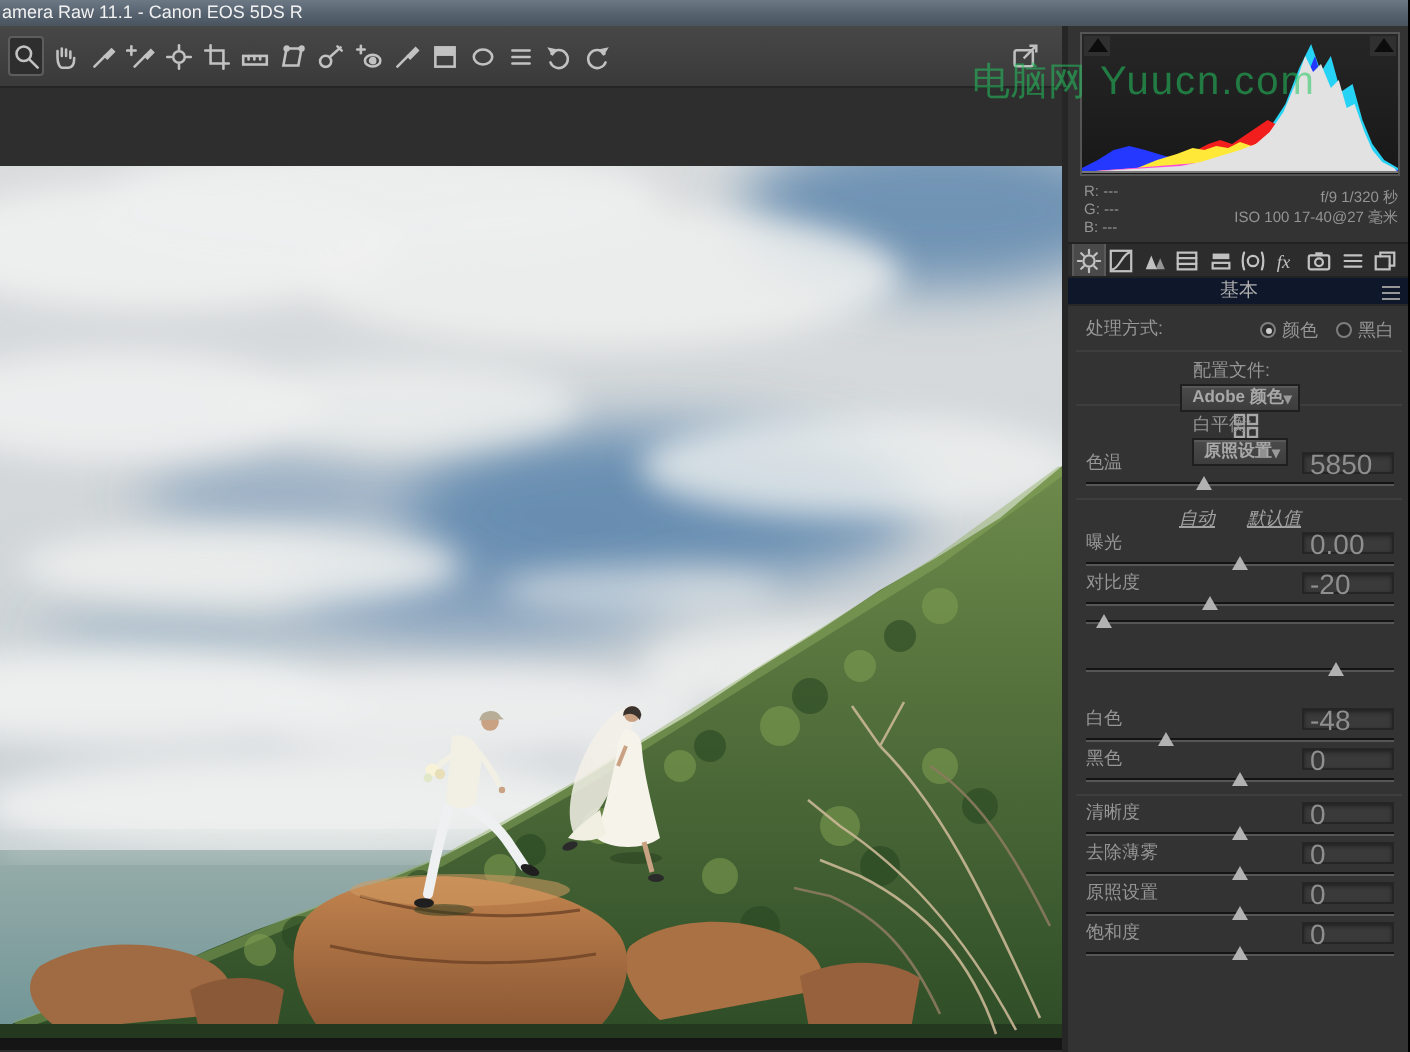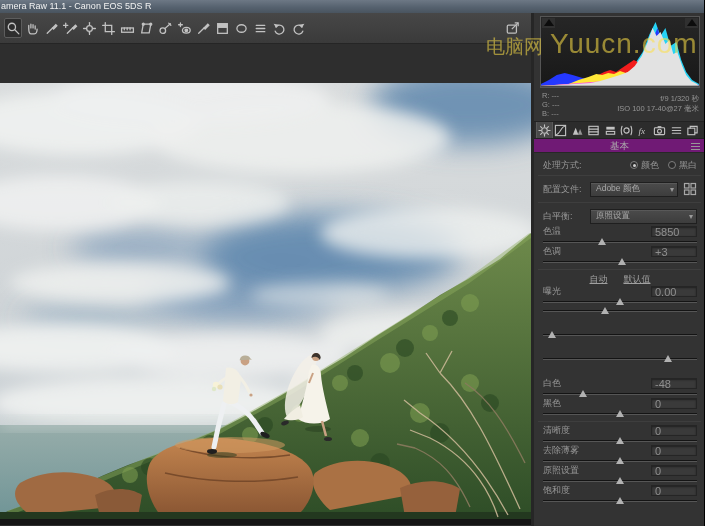--- a/index.html
+++ b/index.html
@@ -30,56 +30,56 @@
   #histogram-box svg{position:absolute;left:0;top:0;}
   .clip-warn{position:absolute;top:1px;width:13px;height:10px;background:#303030;display:flex;align-items:flex-start;justify-content:center;}
   .clip-warn .tri{width:0;height:0;border-left:5px solid transparent;border-right:5px solid transparent;border-bottom:7px solid #0c0c0c;margin-top:1px;}
   #clip-shadow{left:1px;} #clip-highlight{right:1px;}
   #exif{display:flex;margin:3px 6px 0 8px;height:27px;font-size:7.5px;color:#949494;}
   #exif-rgb{width:46px;line-height:9px;}
   #exif-shot{flex:1;text-align:right;line-height:10px;padding-top:3px;white-space:nowrap;}
   #tabs{display:flex;margin-top:3px;height:18px;background:#2c2c2c;border-top:1px solid #222;border-bottom:1px solid #222;padding-left:2px;}
   .tab{width:16.5px;height:100%;display:flex;align-items:center;justify-content:center;}
   .tab.selected{background:#4a4a4a;border-left:1px solid #5a5a5a;border-right:1px solid #5a5a5a;}
-  #panel-header{position:relative;height:14px;background:#701a75;border-bottom:1px solid #272727;
+  #panel-header{position:relative;height:14px;background:#0f172a;border-bottom:1px solid #272727;
     color:#aeaeae;text-align:center;line-height:14px;font-size:9.5px;}
   #panel-menu{position:absolute;right:5px;top:4px;width:9px;height:7px;display:flex;flex-direction:column;justify-content:space-between;}
   #panel-menu i{display:block;height:1px;background:#979797;}
   #panel-body{padding:5px 8px 0 9px;}
   .hr{height:1px;background:#272727;border-bottom:1px solid #3e3e3e;margin:3px -4px 3px -5px;}
   
-  #process-row{display:flex;align-items:center;height:14px;}
+  #process-row{display:flex;height:14px;}
   #process-opts{margin-left:auto;display:flex;gap:9px;align-items:center;}
   .radio-opt{display:flex;align-items:center;gap:3px;}
   .radio{width:8px;height:8px;border-radius:50%;border:1px solid #7e7e7e;background:#2b2b2b;position:relative;}
   .radio.sel:after{content:"";position:absolute;left:1.5px;top:1.5px;width:3px;height:3px;border-radius:50%;background:#cfcfcf;}
   
-  .select-row{display:flex;align-items:center;height:20px;}
+  .select-row{display:flex;align-items:center;height:20px;flex-direction:column;}
   .select-row .lbl{width:47px;flex:none;}
   .dropdown{flex:1;height:15px;background:linear-gradient(#4b4b4b,#3d3d3d);border:1px solid #1f1f1f;
     box-shadow:inset 0 1px 0 rgba(255,255,255,.08);display:flex;align-items:center;
-    padding:0 3px 0 5px;color:#a8a8a8;}
+    padding:0 3px 0 5px;color:#a8a8a8;font-weight:bold;}
   .dropdown .val{flex:1;white-space:nowrap;overflow:hidden;font-size:8.5px;}
   .dropdown .caret{color:#9a9a9a;font-size:8px;}
   #profile-grid{margin-left:5px;flex:none;display:flex;align-items:center;}
   
   #links-row{display:flex;justify-content:center;gap:16px;height:13px;align-items:center;}
-  #links-row span{text-decoration:underline;color:#a0a0a0;}
+  #links-row span{text-decoration:underline;color:#a0a0a0;font-style:italic;}
   
   .slider-row{height:20px;}
   .sl-top{display:flex;align-items:center;height:11px;}
   .sl-value{margin-left:auto;width:46px;height:11px;background:#3a3a3a;border:1px solid #252525;
-    box-shadow:inset 0 1px 2px rgba(0,0,0,.45);color:#8f8f8f;font-size:11px;line-height:10px;padding-left:3px;}
+    box-shadow:inset 0 1px 2px rgba(0,0,0,.45);color:#8f8f8f;font-size:14px;line-height:10px;padding-left:3px;}
   .sl-track{position:relative;margin-top:4px;height:2px;background:#141414;border-bottom:1px solid #565656;}
   .sl-thumb{position:absolute;top:-3px;width:0;height:0;margin-left:-4px;
     border-left:4px solid transparent;border-right:4px solid transparent;border-bottom:7px solid #b2b2b2;}
   
   #watermark{position:absolute;left:486px;top:28px;z-index:40;display:flex;align-items:baseline;gap:7px;
-    color:#fde047;opacity:.55;pointer-events:none;white-space:nowrap;}
-  #watermark .cn{font-size:19px;} #watermark .en{font-size:28px;letter-spacing:1px;}
+    color:#22c55e;opacity:.55;pointer-events:none;white-space:nowrap;}
+  #watermark .cn{font-size:19px;} #watermark .en{font-size:20px;letter-spacing:1px;}
 </style>
 </head>
 <body>
 
 <div id="window">
 
   <div id="titlebar">
     <span>amera Raw 11.1 -  Canon EOS 5DS R</span>
   </div>
 
@@ -556,48 +556,43 @@
       <div id="sliders-wb">
           <div class="slider-row">
             <div class="sl-top">
          <span>色温</span>
          <span class="sl-value">5850</span>
        </div>
        <div class="sl-track">
          <span class="sl-thumb" style="left:38%"></span>
        </div>
           </div>
-          <div class="slider-row">
-            <div class="sl-top">
-         <span>色调</span>
-         <span class="sl-value">+3</span>
-       </div>
-       <div class="sl-track">
-         <span class="sl-thumb" style="left:51%"></span>
-       </div>
-          </div>
         </div>
       <div class="hr"></div>
 
       <div id="links-row">
         <span>自动</span>
         <span>默认值</span>
       </div>
 
       <div id="sliders-tone">
           <div class="slider-row">
             <div class="sl-top">
          <span>曝光</span>
          <span class="sl-value">0.00</span>
        </div>
        <div class="sl-track">
          <span class="sl-thumb" style="left:50%"></span>
        </div>
           </div>
           <div class="slider-row">
+            <div class="sl-top">
+         <span>对比度</span>
+         <span class="sl-value">-20</span>
+       </div>
        <div class="sl-track">
          <span class="sl-thumb" style="left:40%"></span>
        </div>
           </div>
           <div class="slider-row">
        <div class="sl-track">
          <span class="sl-thumb" style="left:6%"></span>
        </div>
           </div>
           <div class="slider-row">

